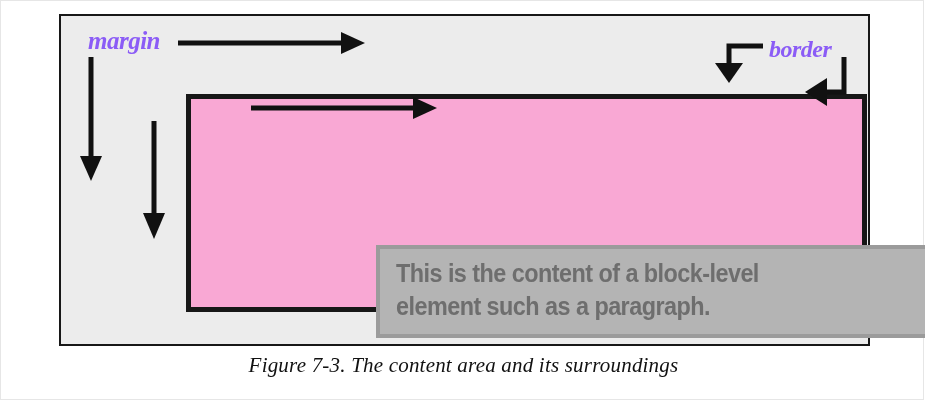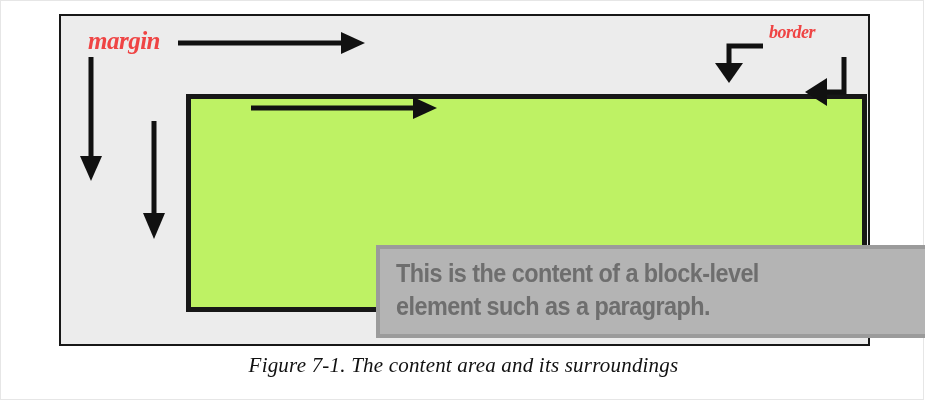--- a/index.html
+++ b/index.html
@@ -40,21 +40,21 @@
   }
 
   
   #border-box {
     position: absolute;
     left: 125px;
     top: 78px;
     width: 681px;
     height: 218px;
     box-sizing: border-box;
-    background: #bef264;
+    background: #f9a8d4;
     border: 5px solid #171717;
   }
 
   
   #content-box {
     position: absolute;
     left: 185px;
     top: 146px;
     width: 561px;
     height: 93px;
@@ -77,38 +77,38 @@
     transform-origin: left top;
     white-space: pre-line;
   }
 
   
   .lbl {
     position: absolute;
     font-family: "Liberation Serif", serif;
     font-weight: bold;
     font-style: italic;
-    color: #ef4444;
+    color: #8b5cf6;
     white-space: nowrap;
     letter-spacing: -0.5px;
   }
   #label-margin {
     left: 87px;
     top: 26px;
     font-size: 25px;
   }
   #label-padding {
     left: 150px;
     top: 91px;
     font-size: 25px;
   }
   #label-border {
     left: 768px;
-    top: 21px;
-    font-size: 18px;
+    top: 35px;
+    font-size: 24px;
   }
 
   
   #arrows {
     position: absolute;
     left: 0;
     top: 0;
     width: 925px;
     height: 401px;
     pointer-events: none;
@@ -177,15 +177,15 @@
       <polygon points="714,62 742,62 728,82" fill="#111111"></polygon>
     </g>
 
     <g>
       <path d="M 843,56 L 843,91 L 826,91" fill="none" stroke="#111111" stroke-width="5"></path>
       <polygon points="826,77 826,105 804,91" fill="#111111"></polygon>
     </g>
 
   </svg>
 
-  <div id="caption">Figure 7-1. The content area and its surroundings</div>
+  <div id="caption">Figure 7-3. The content area and its surroundings</div>
 
 </div>
 
 </body></html>

